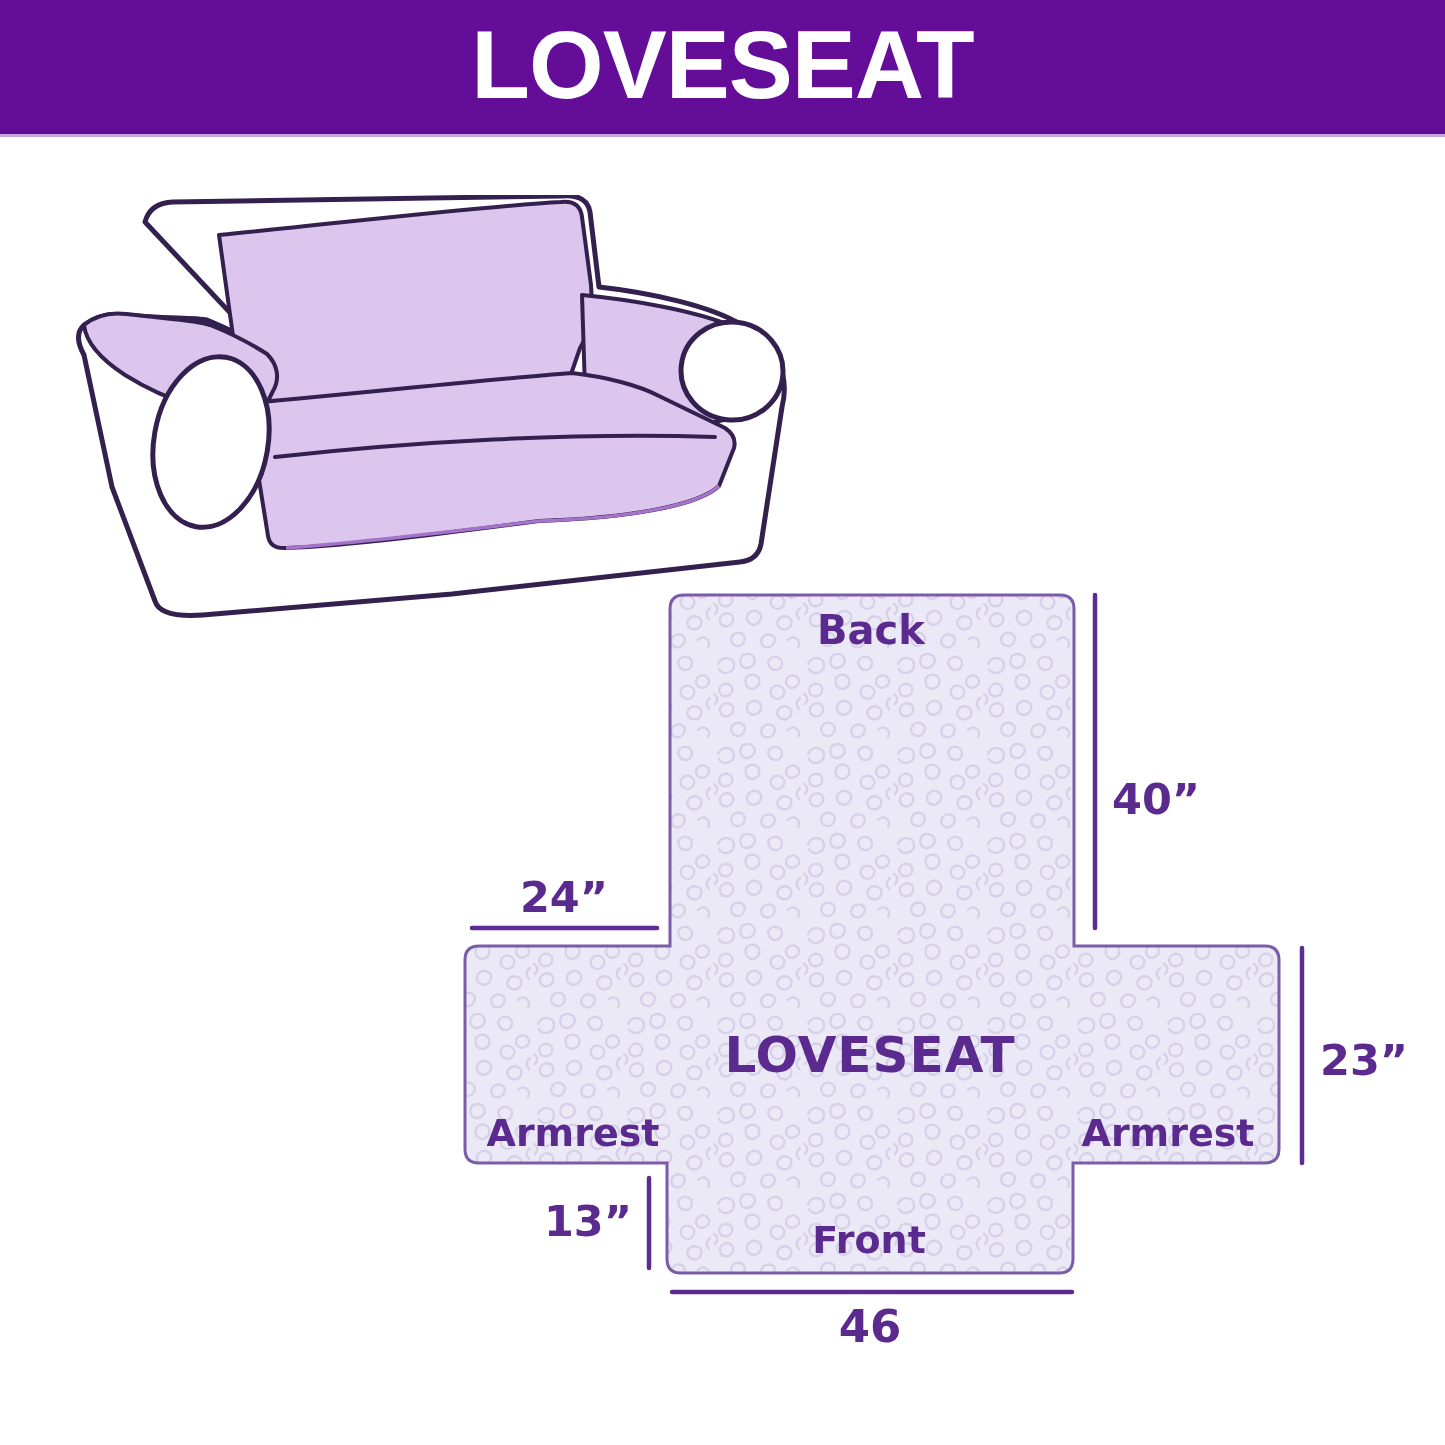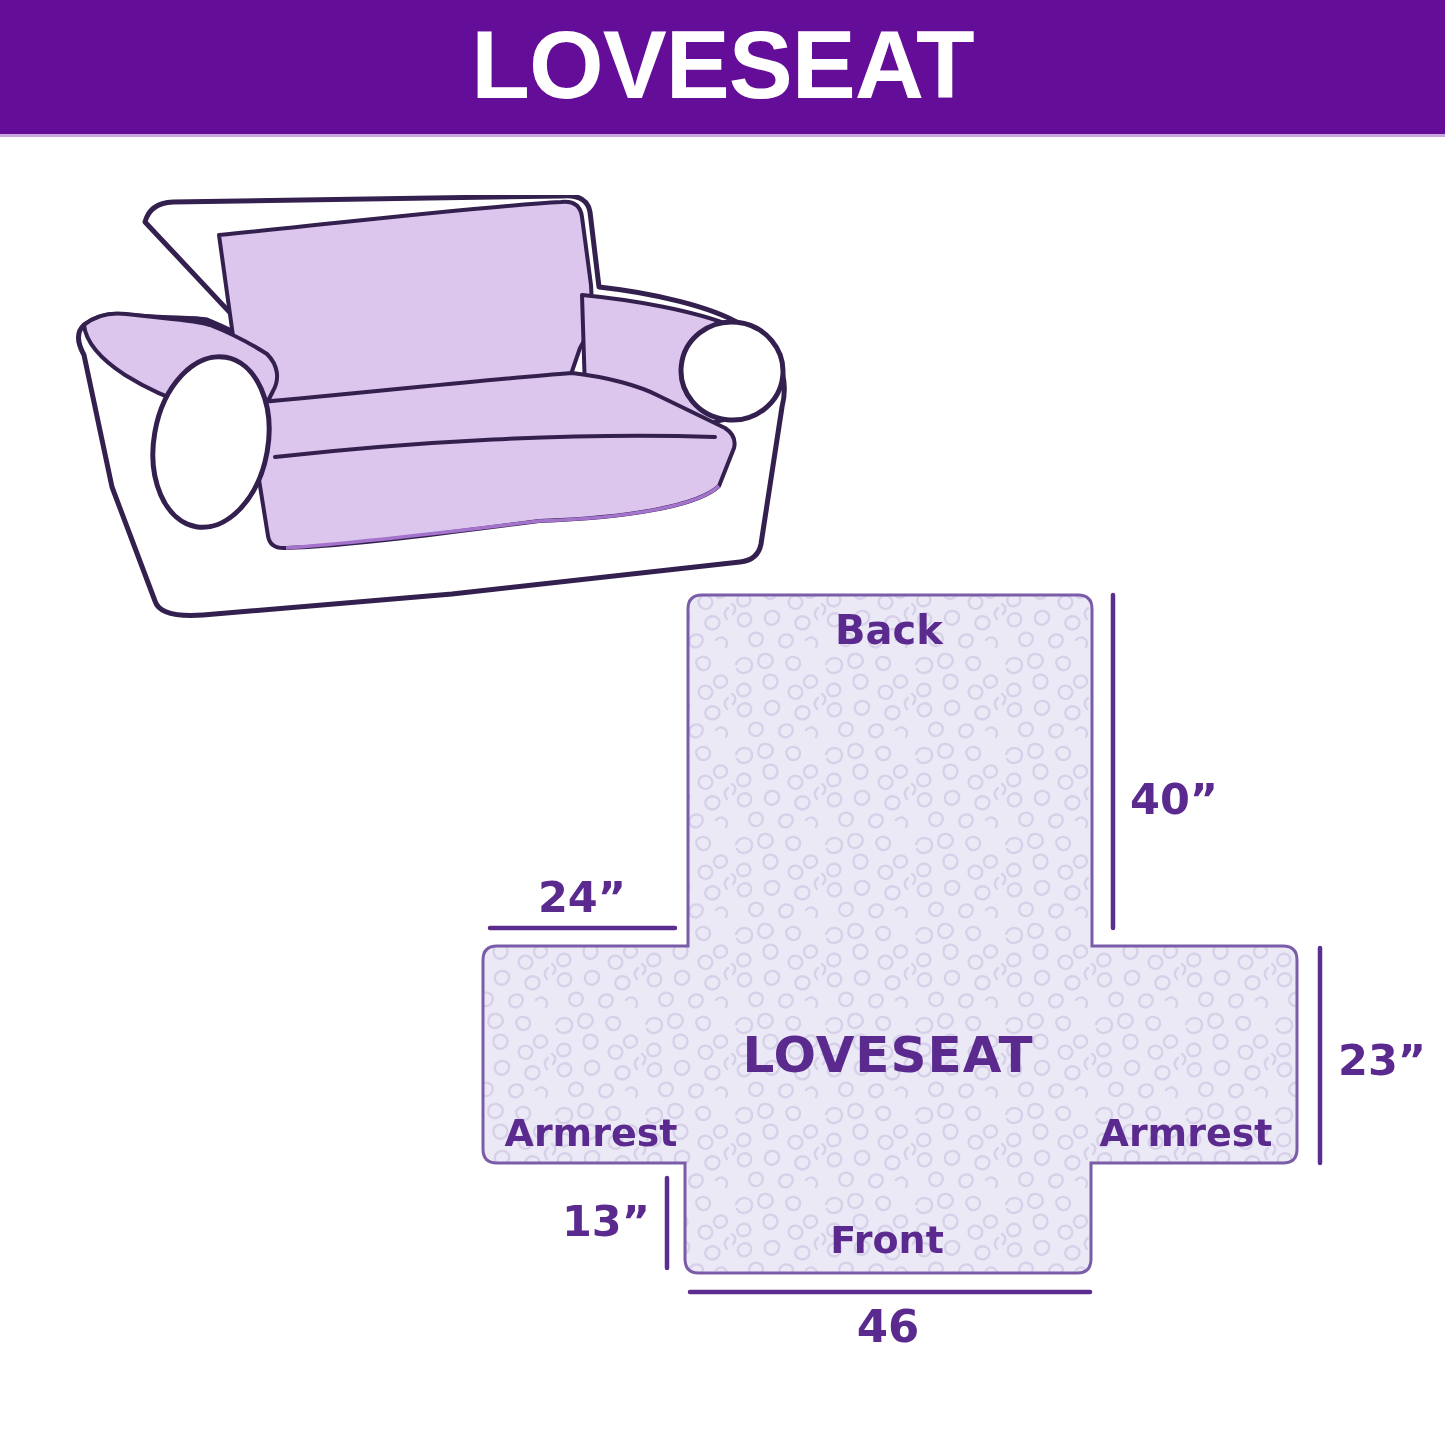--- a/index.html
+++ b/index.html
@@ -11,21 +11,21 @@
     position:absolute;left:0;top:0;width:1445px;height:134px;
     background:#630d99;border-bottom:3px solid #c9a6dc;
     display:flex;align-items:center;justify-content:center;
   }
   .header-title{
     font-family:"Liberation Sans",sans-serif;
     font-weight:bold;font-size:96px;color:#ffffff;letter-spacing:-1px;
     line-height:1;transform:translateY(-2px);
   }
   .sofa-wrap{position:absolute;left:70px;top:195px;width:730px;height:430px;}
-  .diagram-wrap{position:absolute;left:460px;top:560px;width:975px;height:800px;}
+  .diagram-wrap{position:absolute;left:442px;top:560px;width:975px;height:800px;}
   svg text{font-family:"DejaVu Sans",sans-serif;font-weight:bold;fill:#5b2a8f;}
 </style>
 </head>
 <body>
 
 <div class="header">
   <div class="header-title">LOVESEAT</div>
 </div>
 
 <div class="sofa-wrap">

